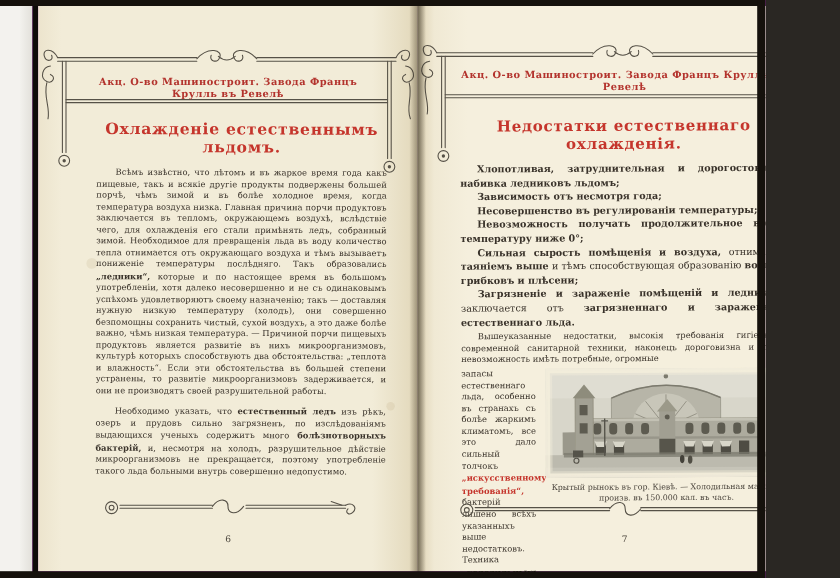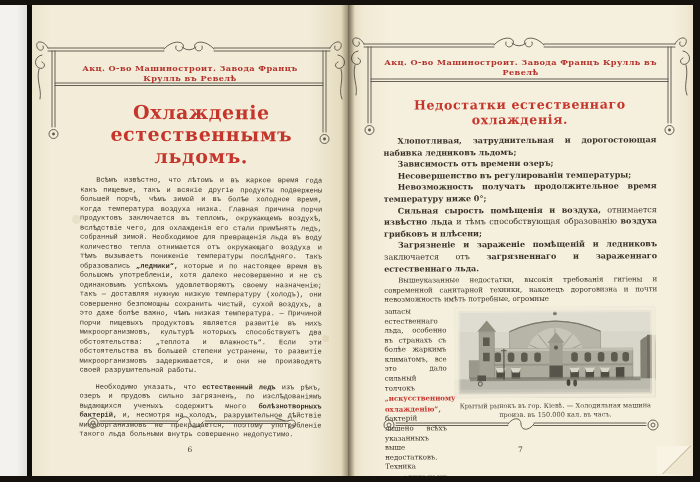--- a/index.html
+++ b/index.html
@@ -1,17 +1,17 @@
 <!DOCTYPE html>
 <html><head>
 <meta charset="utf-8">
 <style>
   html,body{margin:0;padding:0;background:#2a2723;}
   *{box-sizing:border-box;}
-  .scan{position:relative;width:700px;height:482px;background:#d946ef;overflow:hidden;
+  .scan{position:relative;width:638px;height:482px;background:#d946ef;overflow:hidden;
         font-family:"DejaVu Serif",serif;}
   
   .bed{position:absolute;left:0;top:0;width:27px;height:100%;
        background:linear-gradient(to right,#f3f2ee 0 60%,#e2e0da);}
   .book-edge{position:absolute;left:27px;top:0;width:5px;height:100%;background:#0e0c09;}
   
   .page{position:absolute;top:5px;height:471px;}
   .page-left{left:32px;width:316px;
        background:linear-gradient(to right,#ece4cd 0,#f2ecd8 6%,#f2ecd8 88%, #e3d9bc 99%),#f2ecd8;}
   .page-right{left:348px;width:345px;
@@ -28,28 +28,28 @@
   .orn path,.orn line{stroke:#565147;fill:none;stroke-width:.9;stroke-linecap:round;}
   .orn circle{stroke:#565147;fill:none;stroke-width:.9;}
   .orn .dot{fill:#565147;stroke:none;}
   
   .band-header{position:absolute;left:34px;right:34px;text-align:center;
        font-weight:bold;font-size:8.2px;letter-spacing:.4px;color:#b3332d;}
   .page-title{text-align:center;font-weight:bold;color:#c5352c;letter-spacing:.6px;}
   
   .content{position:relative;height:100%;}
   .body-text{color:#39322a;text-align:justify;}
-  .body-text p{margin:0 0 7px 0;text-indent:16px;font-family:Liberation Mono, monospace;}
+  .body-text p{margin:0 0 7px 0;text-indent:16px;}
   .b{font-weight:bold;}
   .rb{font-weight:bold;color:#c5352c;}
   .pagenum{position:absolute;left:0;right:0;bottom:22px;text-align:center;
        font-size:7.5px;color:#4a443b;}
   
   .page-left .content{padding:96px 26px 0 48px;}
-  .page-left .page-title{font-size:19px;margin:0 0 9px 0;}
+  .page-left .page-title{font-size:13px;margin:0 0 9px 0;}
   .page-left .body-text{font-size:7px;line-height:9.5px;}
   
   .page-right .content{padding:92px 36px 0 36px;transform:rotate(-.3deg);}
   .page-right .page-title{font-size:12.6px;margin:0 0 8px 0;}
   .page-right .list p{margin:0;font-size:8px;line-height:10.6px;text-indent:14px;
        text-align:justify;color:#39322a;}
   .page-right .plain{font-size:7px;line-height:9.6px;color:#39322a;text-align:justify;}
   .page-right p.plain{margin:2px 0 0 0;text-indent:14px;}
   .media{display:flex;gap:8px;margin-top:2px;}
   .side-col{width:62px;font-size:7px;line-height:9.6px;color:#39322a;text-align:justify;}
@@ -116,31 +116,31 @@
       <path d="M10,16 c-7,1 -9,10 -3,13 c5,2 8,-4 3,-6 M7,30 c-3,12 3,20 1,30"></path>
       <path d="M335,16 c7,1 9,10 3,13 c-5,2 -8,-4 -3,-6 M338,30 c3,12 -3,20 1,30"></path>
     </svg>
     <div class="band-header" style="top:52px;">Акц. О-во Машиностроит. Завода Францъ Крулль въ Ревелѣ</div>
 
     <div class="content">
       <h2 class="page-title">Недостатки естественнаго охлажденія.</h2>
 
       <div class="list">
         <p><span class="b">Хлопотливая, затруднительная и дорогостоющая набивка ледниковъ льдомъ;</span></p>
-        <p><span class="b">Зависимость отъ времени озеръ;</span></p>
+        <p><span class="b">Зависимость отъ несмотря года;</span></p>
         <p><span class="b">Несовершенство въ регулированіи температуры;</span></p>
         <p><span class="b">Невозможность получать продолжительное время температуру ниже 0°;</span></p>
-        <p><span class="b">Сильная сырость помѣщенія и воздуха,</span><span> отнимается </span><span class="b">извѣстно льда</span><span> и тѣмъ способствующая образованію </span><span class="b">воздуха грибковъ и плѣсени;</span></p>
+        <p><span class="b">Сильная сырость помѣщенія и воздуха,</span><span> отнимается </span><span class="b">таяніемъ выше</span><span> и тѣмъ способствующая образованію </span><span class="b">воздуха грибковъ и плѣсени;</span></p>
         <p><span class="b">Загрязненіе и зараженіе помѣщеній и ледниковъ</span><span> заключается отъ </span><span class="b">загрязненнаго и зараженнаго естественнаго льда.</span></p>
       </div>
 
       <p class="plain"><span>Вышеуказанные недостатки, высокія требованія гигіены и современной санитарной техники, наконецъ дороговизна и почти невозможность имѣть потребные, огромные</span></p>
 
       <div class="media">
-        <div class="side-col"><span>запасы естественнаго льда, особенно въ странахъ съ болѣе жаркимъ климатомъ, все это дало сильный толчокъ </span><span class="rb">„искусственному охлажденію“,</span><span> бактерій лишено всѣхъ указанныхъ выше недостатковъ. Техника </span><span class="b">„холодильныхъ машинъ“</span></div>
+        <div class="side-col"><span>запасы естественнаго льда, особенно въ странахъ съ болѣе жаркимъ климатомъ, все это дало сильный толчокъ </span><span class="rb">„искусственному требованія“,</span><span> бактерій лишено всѣхъ указанныхъ выше недостатковъ. Техника </span><span class="b">„холодильныхъ машинъ“</span></div>
         <figure>
           <div class="photo-wrap">
             <svg width="201" height="91" viewBox="0 0 212 96">
               <rect x="0" y="0" width="212" height="96" fill="#d8d6ca"></rect>
               <rect x="0" y="0" width="212" height="26" fill="#dfddd2"></rect>
               <path d="M196,36 q10,-10 16,0 v42 h-16 z" fill="#838174"></path>
               <rect x="203" y="30" width="9" height="48" fill="#6f6d61"></rect>
               <path d="M58,62 V26 Q106,4 154,26 V62 Z" fill="#b7b5a8" stroke="#8e8c7f" stroke-width=".6"></path>
               <path d="M58,26 Q106,4 154,26" fill="none" stroke="#7c7a6e" stroke-width="1.3"></path>
               <circle cx="106" cy="7" r="2" fill="#7c7a6e"></circle>

